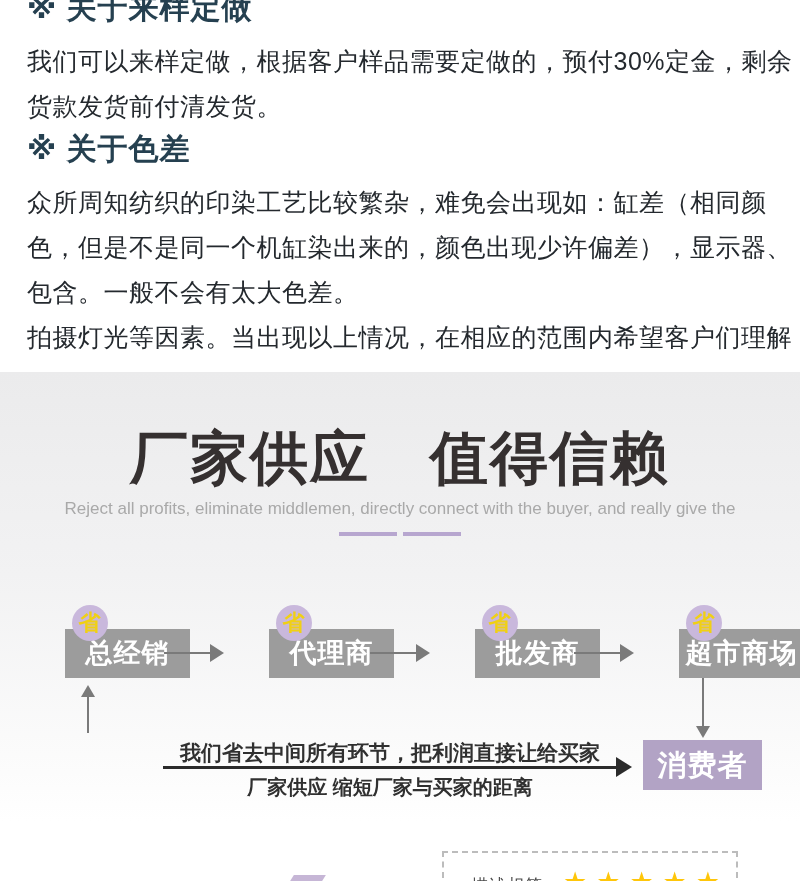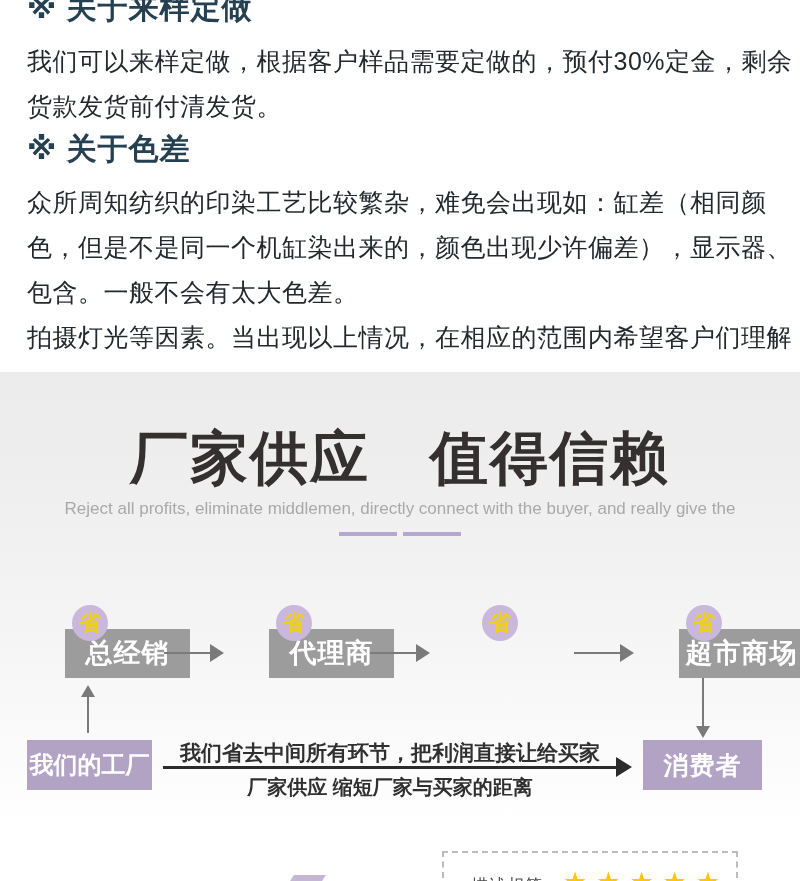--- a/index.html
+++ b/index.html
@@ -74,21 +74,21 @@
   .down-line { position:absolute; left:702px; top:306px; width:2px; height:48px; background:#7a7a7a; }
   .down-head { position:absolute; left:696px; top:354px; width:0; height:0;
     border-left:7px solid transparent; border-right:7px solid transparent;
     border-top:12px solid #7a7a7a; }
 
   .purple-box {
     position:absolute; top:368px; height:50px; background:#b2a3c5;
     color:#fff; font-weight:bold; text-align:center; line-height:50px;
   }
   .purple-box.factory  { left:27px;  width:125px; font-size:24px; }
-  .purple-box.consumer { left:643px; width:119px; font-size:25px; letter-spacing:1px; }
+  .purple-box.consumer { left:643px; width:119px; font-size:29px; letter-spacing:1px; }
 
   .mid-arrow-line { position:absolute; left:163px; top:394px; width:455px; height:3px; background:#2b2b2b; }
   .mid-arrow-head { position:absolute; left:616px; top:385px; width:0; height:0;
     border-top:10px solid transparent; border-bottom:10px solid transparent;
     border-left:16px solid #2b2b2b; }
   .mid-text { position:absolute; left:160px; width:460px; text-align:center;
     color:#303030; font-weight:bold; white-space:nowrap; }
   .mid-text.t1 { top:367px; font-size:21px; }
   .mid-text.t2 { top:402px; font-size:20px; }
 
@@ -139,20 +139,21 @@
     <div class="flow-node n1">
       <span class="badge">省</span>
       <div class="chain-box">总经销</div>
     </div>
     <div class="flow-node n2">
       <span class="badge">省</span>
       <div class="chain-box">代理商</div>
     </div>
     <div class="flow-node n3">
       <span class="badge">省</span>
+      <div class="chain-box">批发商</div>
     </div>
     <div class="flow-node n4">
       <span class="badge">省</span>
       <div class="chain-box">超市商场</div>
     </div>
 
     <div class="harrow a1">
         <span class="hline"></span>
         <span class="htri"></span>
       </div>
@@ -163,21 +164,20 @@
     <div class="harrow a3">
         <span class="hline"></span>
         <span class="htri"></span>
       </div>
 
     <div class="up-arrow-head"></div>
     <div class="up-arrow-line"></div>
     <div class="down-line"></div>
     <div class="down-head"></div>
 
-    <div class="purple-box factory">我们的工厂</div>
     <div class="purple-box consumer">消费者</div>
 
     <div class="mid-text t1">我们省去中间所有环节，把利润直接让给买家</div>
     <div class="mid-arrow-line"></div>
     <div class="mid-arrow-head"></div>
     <div class="mid-text t2">厂家供应 缩短厂家与买家的距离</div>
   </section>
 
   <section class="bottom">
     <div class="quote-glyph"></div>

